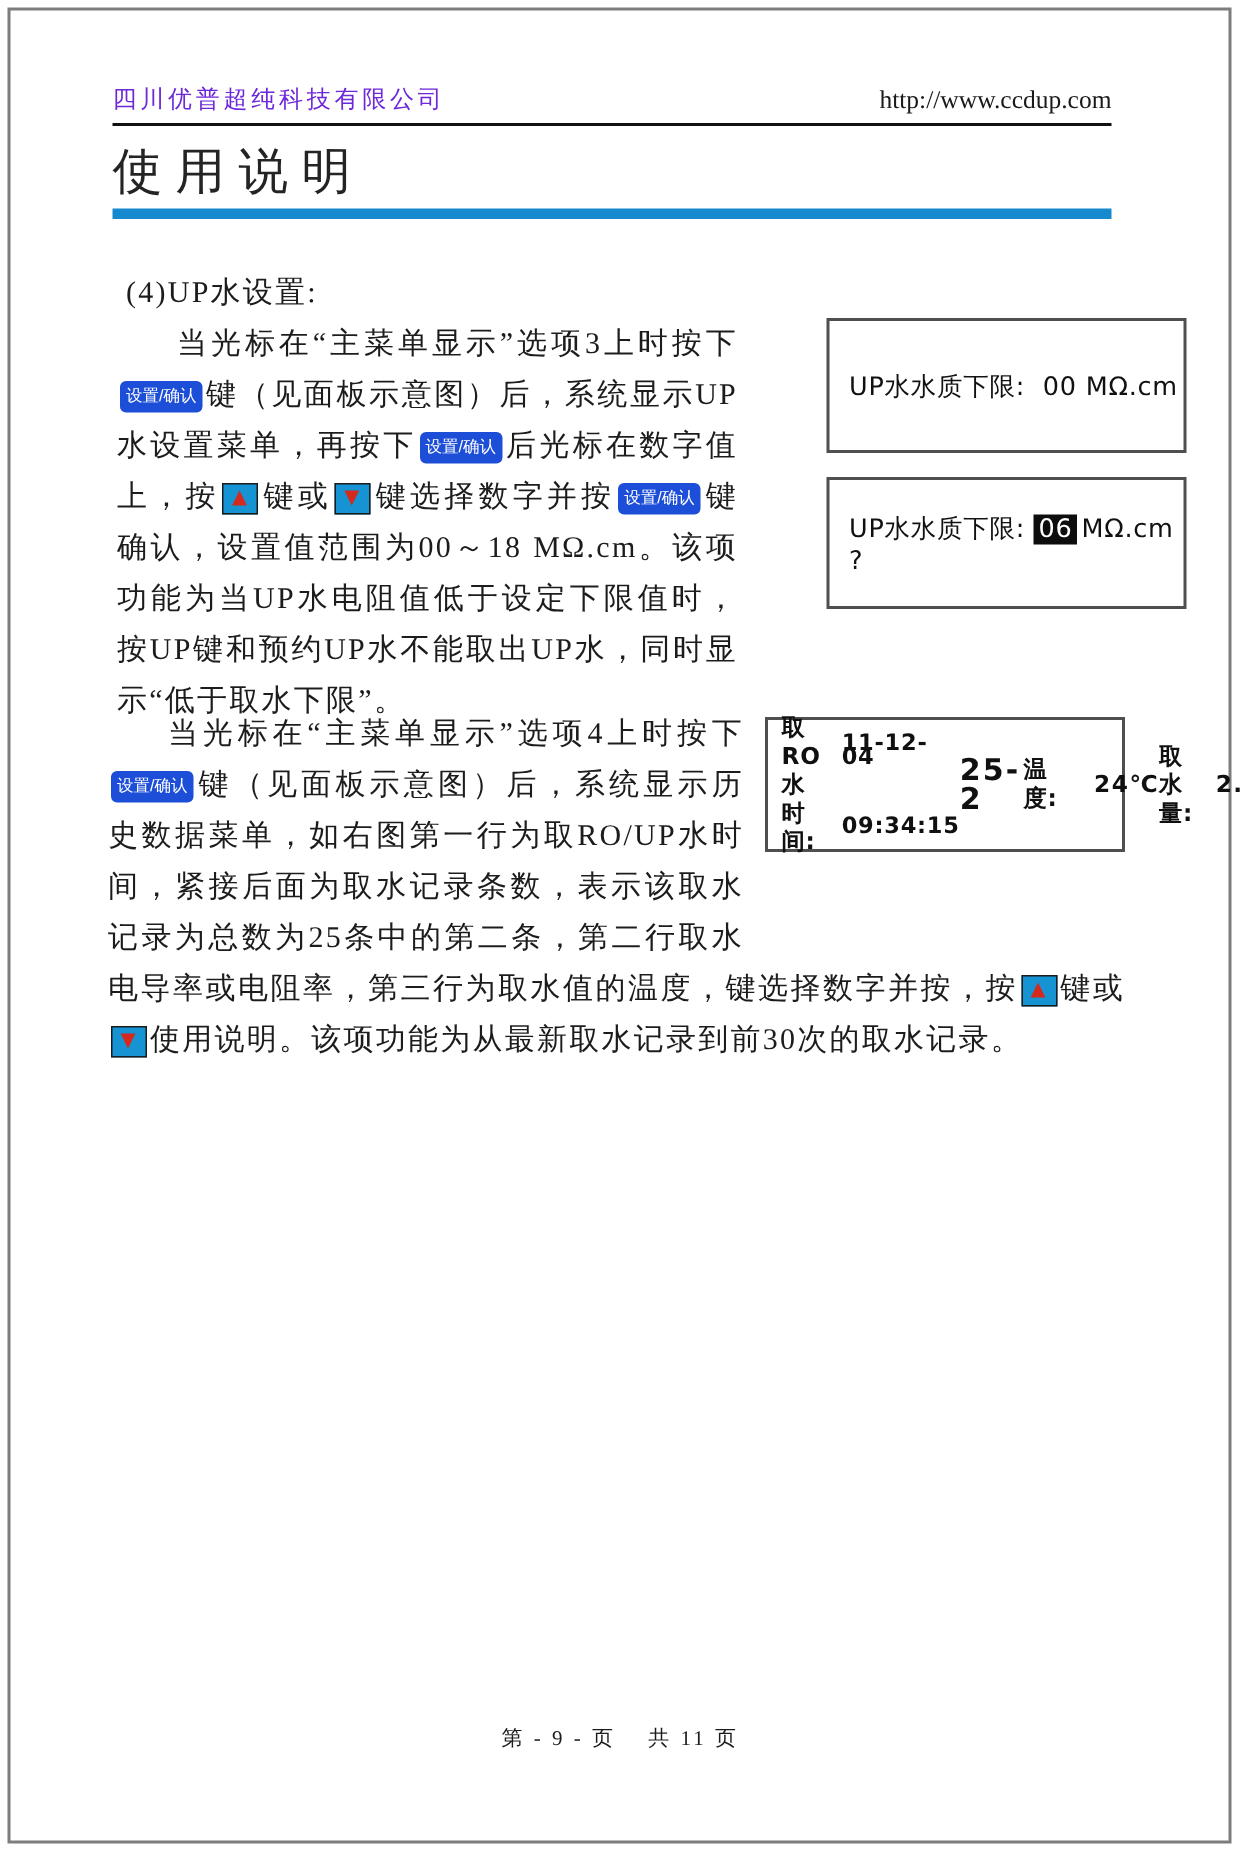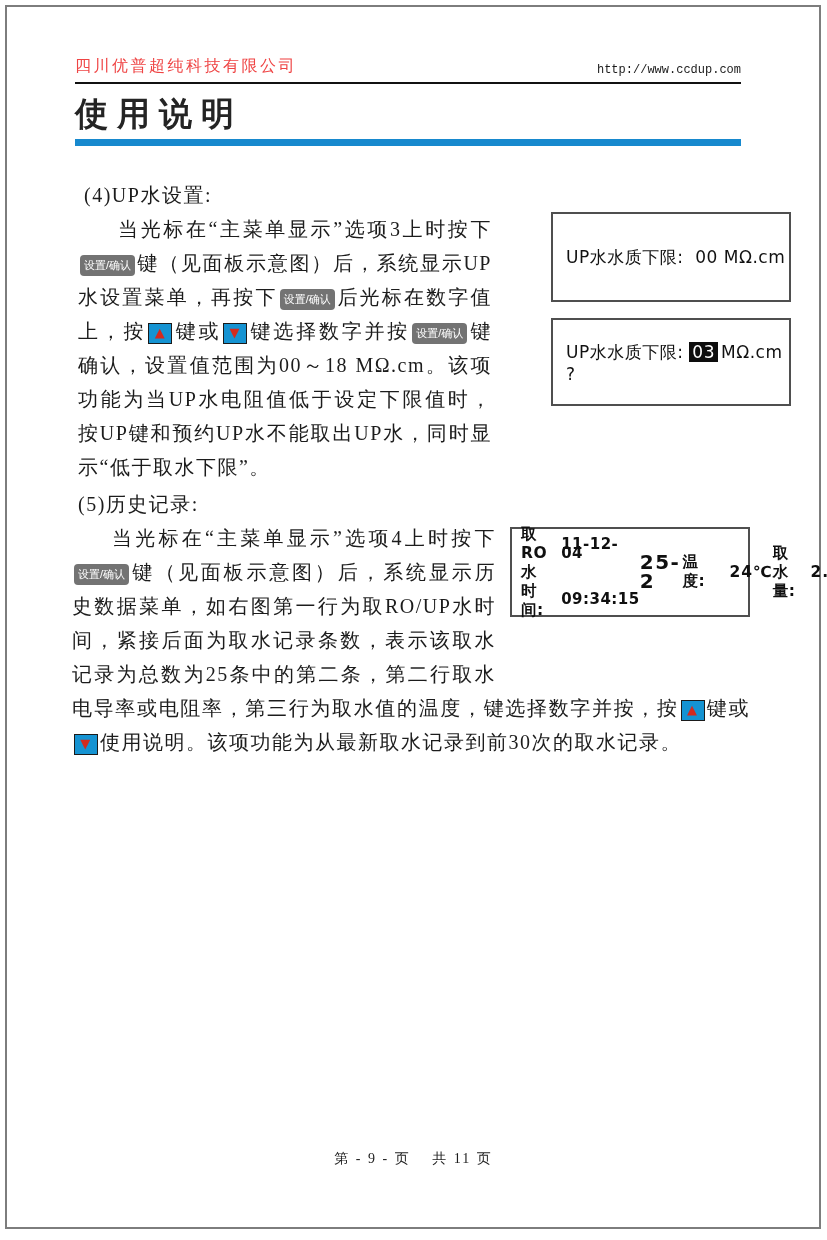--- a/index.html
+++ b/index.html
@@ -10,24 +10,24 @@
   .frame {
     position:absolute; left:5px; top:5px; width:812px; height:1220px;
     border:2px solid #7d7d7d; pointer-events:none;
   }
   
   .header {
     position:absolute; left:75px; top:56px; width:666px;
     border-bottom:2px solid #111111; padding-bottom:5px;
     display:flex; justify-content:space-between; align-items:flex-end;
   }
-  .company { font-family:"Liberation Sans", sans-serif; font-size:16px; letter-spacing:2.5px; color:#ef4444; }
-  .url { font-family:Liberation Mono, monospace; font-size:12px; font-weight:500; color:#1a1a1a; }
+  .company { font-family:"Liberation Sans", sans-serif; font-size:16px; letter-spacing:2.5px; color:#6d28d9; }
+  .url { font-family:Liberation Serif, serif; font-size:17px; font-weight:500; color:#1a1a1a; }
   
-  .doc-title { position:absolute; left:75px; top:92px; font-size:33px; letter-spacing:9px; color:#242424; font-weight:700; }
+  .doc-title { position:absolute; left:75px; top:92px; font-size:33px; letter-spacing:9px; color:#242424; font-weight:400; }
   .title-bar { position:absolute; left:75px; top:139px; width:666px; height:7px; background:#1789ce; }
   
   .section4 { position:absolute; left:78px; top:163px; width:667px; }
   .section5 { position:absolute; left:72px; top:472px; width:678px; }
   .sec-heading { font-size:20px; line-height:33px; padding-left:6px; letter-spacing:1.5px;margin-top:16px; }
   .sec4-row { display:flex; }
   .para {
     font-size:20px; line-height:34px; letter-spacing:1.5px;
     text-align:justify; text-justify:inter-character; text-indent:2em;
   }
@@ -37,21 +37,21 @@
     width:240px; box-sizing:border-box; border:2px solid #4f4f4f;
     font-family:"DejaVu Sans", sans-serif; font-size:17px; color:#111;
     display:flex; align-items:center; padding-left:13px; letter-spacing:0.5px;
     background:#fff;
   }
   .box1 { height:90px; }
   .box2 { height:88px; margin-top:16px; }
   .highlight { background:#0d0d0d; color:#ffffff; padding:0 3px; margin-right:3px; }
   
   .btn-set {
-    display:inline-block; background:#737373; color:#ffffff;
+    display:inline-block; background:#1d4ed8; color:#ffffff;
     font-family:"Liberation Sans", sans-serif; font-size:11px; line-height:15px;
     padding:3px 4px; border-radius:4px; vertical-align:middle; letter-spacing:0;
     text-indent:0; margin:0 2px; white-space:nowrap;
   }
   .btn-arrow {
     display:inline-flex; width:24px; height:21px; background:#1593d2;
     border:1px solid #1b1b1b; align-items:center; justify-content:center;
     color:#d42a1e; font-family:"DejaVu Sans", sans-serif; font-size:13px;
     vertical-align:middle; text-indent:0; margin:0 2px; box-sizing:border-box;
   }
@@ -88,28 +88,27 @@
 
 <div class="section4">
   <div class="sec-heading">(4)UP水设置:</div>
   <div class="sec4-row">
     <div class="para sec4-text"><span>当光标在“主菜单显示”选项3上时按下</span><span class="btn-set">设置/确认</span><span>键（见面板示意图）后，系统显示UP水设置菜单，再按下</span><span class="btn-set">设置/确认</span><span>后光标在数字值上，按</span><span class="btn-arrow">▲</span><span>键或</span><span class="btn-arrow">▼</span><span>键选择数字并按</span><span class="btn-set">设置/确认</span><span>键确认，设置值范围为00～18 MΩ.cm。该项功能为当UP水电阻值低于设定下限值时，按UP键和预约UP水不能取出UP水，同时显示“低于取水下限”。</span></div>
     <div class="box-stack">
       <div class="display-box box1">
         <span><span>UP水水质下限:</span>&nbsp;&nbsp;<span>00 MΩ.cm</span></span>
       </div>
       <div class="display-box box2">
-        <span><span>UP水水质下限:</span>&nbsp;<span class="highlight">03</span><span>MΩ.cm ?</span></span>
+        <span><span>UP水水质下限:</span>&nbsp;<span class="highlight">06</span><span>MΩ.cm ?</span></span>
       </div>
     </div>
   </div>
 </div>
 
 <div class="section5">
-  <div class="sec-heading">(5)历史记录:</div>
   <div>
     <div class="lcd-box">
       <div class="lcd-row">
         <span>取RO水时间:</span>
         <span class="lcd-dt">
           <span>11-12-04</span>
           <span>09:34:15</span>
         </span>
         <span class="lcd-record">25-2</span>
       </div>

